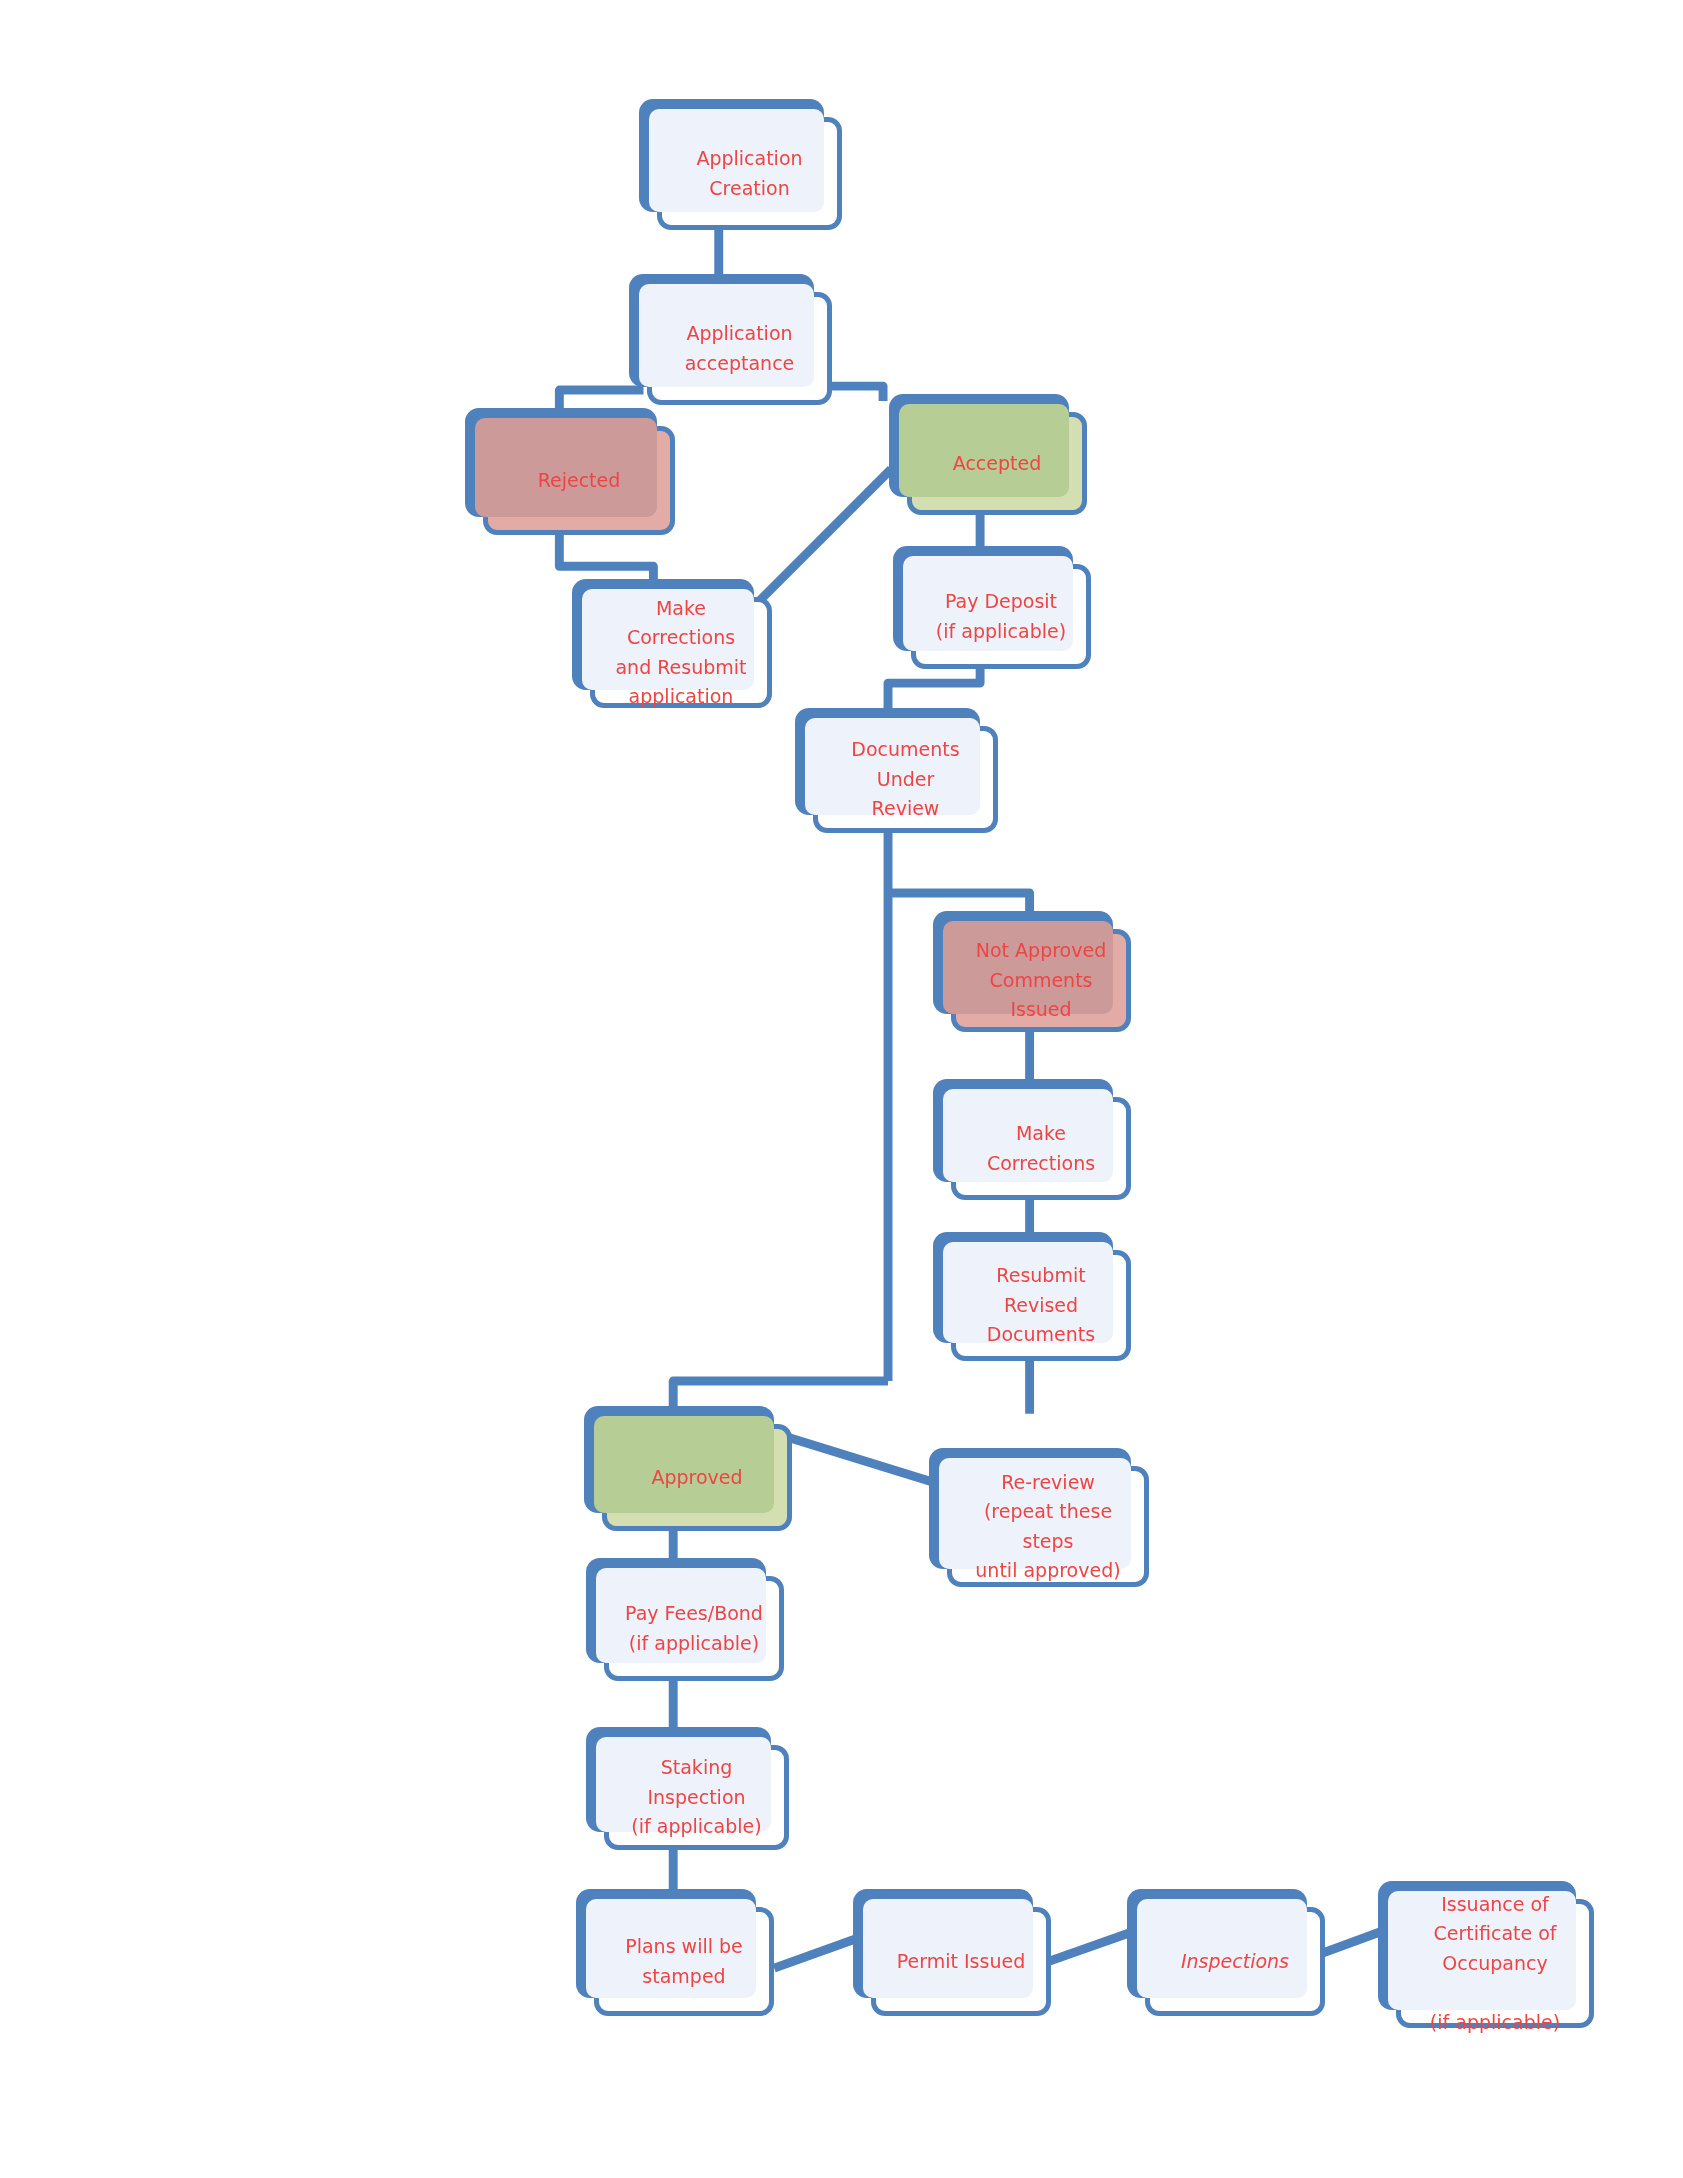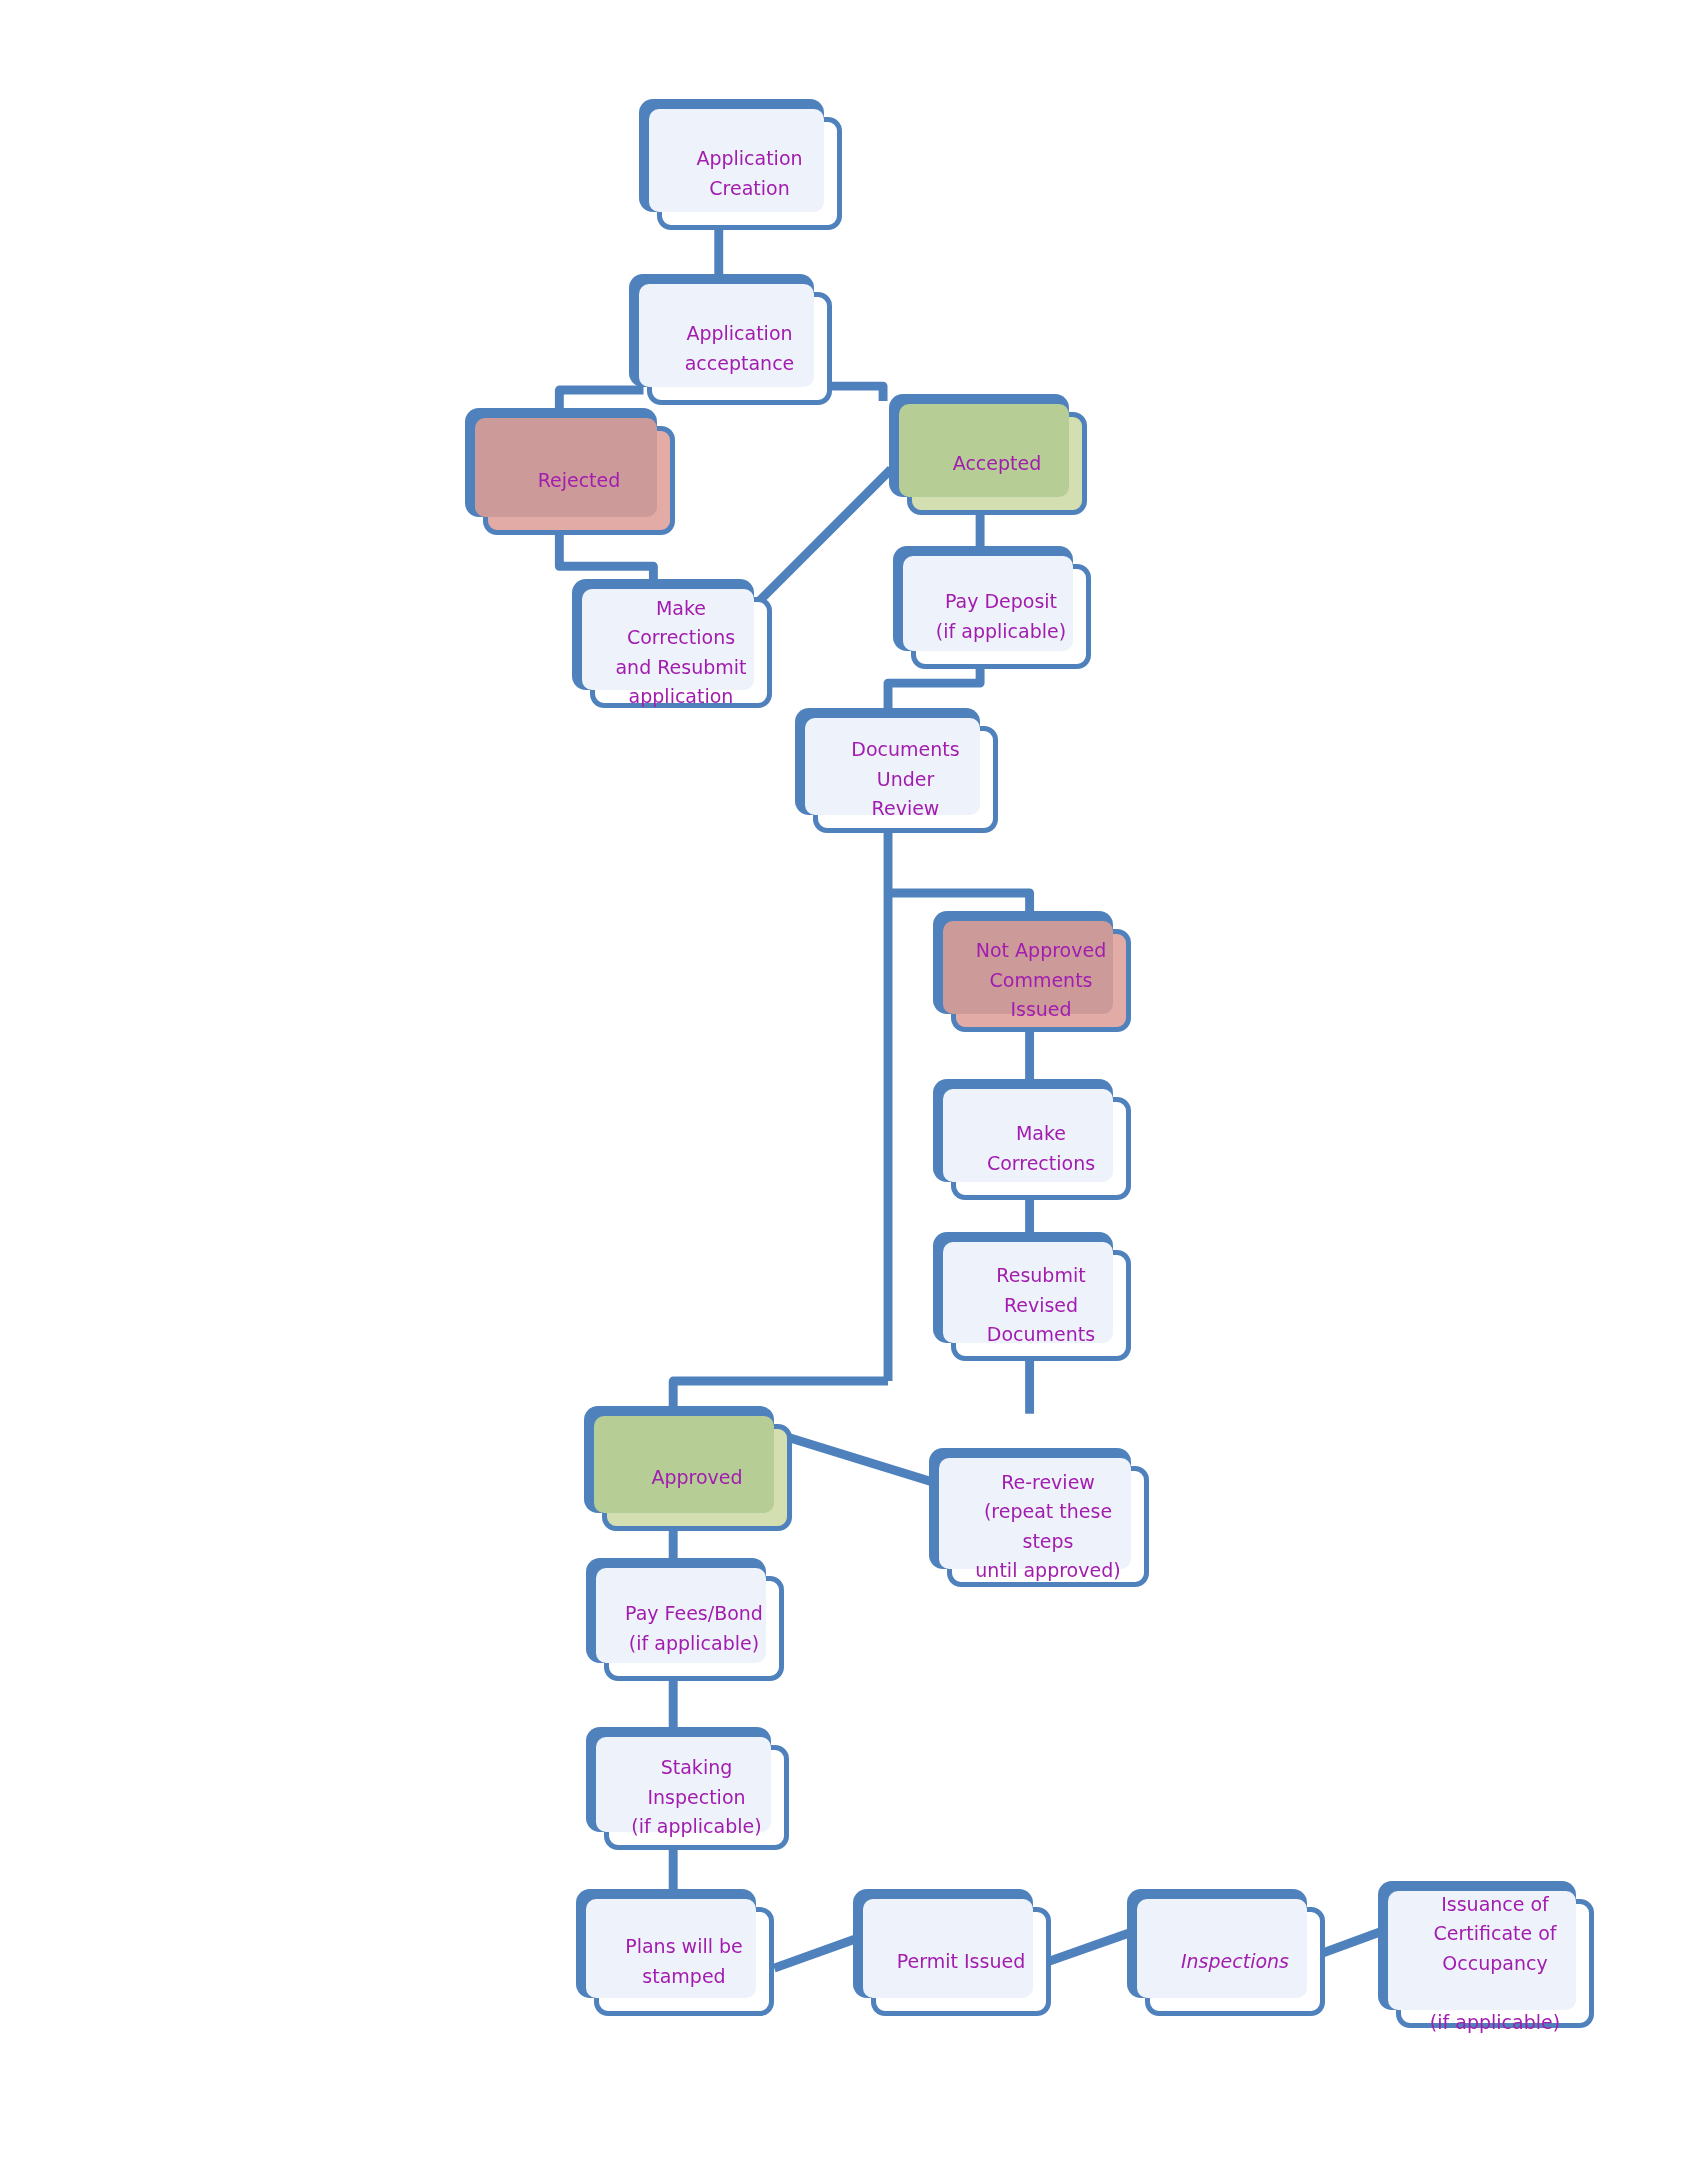--- a/index.html
+++ b/index.html
@@ -72,21 +72,21 @@
     position: absolute;
     left: 18px;
     top: 18px;
     right: 0;
     bottom: 0;
     display: flex;
     flex-direction: column;
     align-items: center;
     justify-content: center;
     text-align: center;
-    color: #a21caf;
+    color: #ef4444;
     font-size: 19px;
     line-height: 1.55;
     padding: 4px 10px;
     box-sizing: border-box;
     white-space: pre-line;
   }
   .node.tall-label .label { justify-content: center; }
 </style>
 </head>
 <body>

